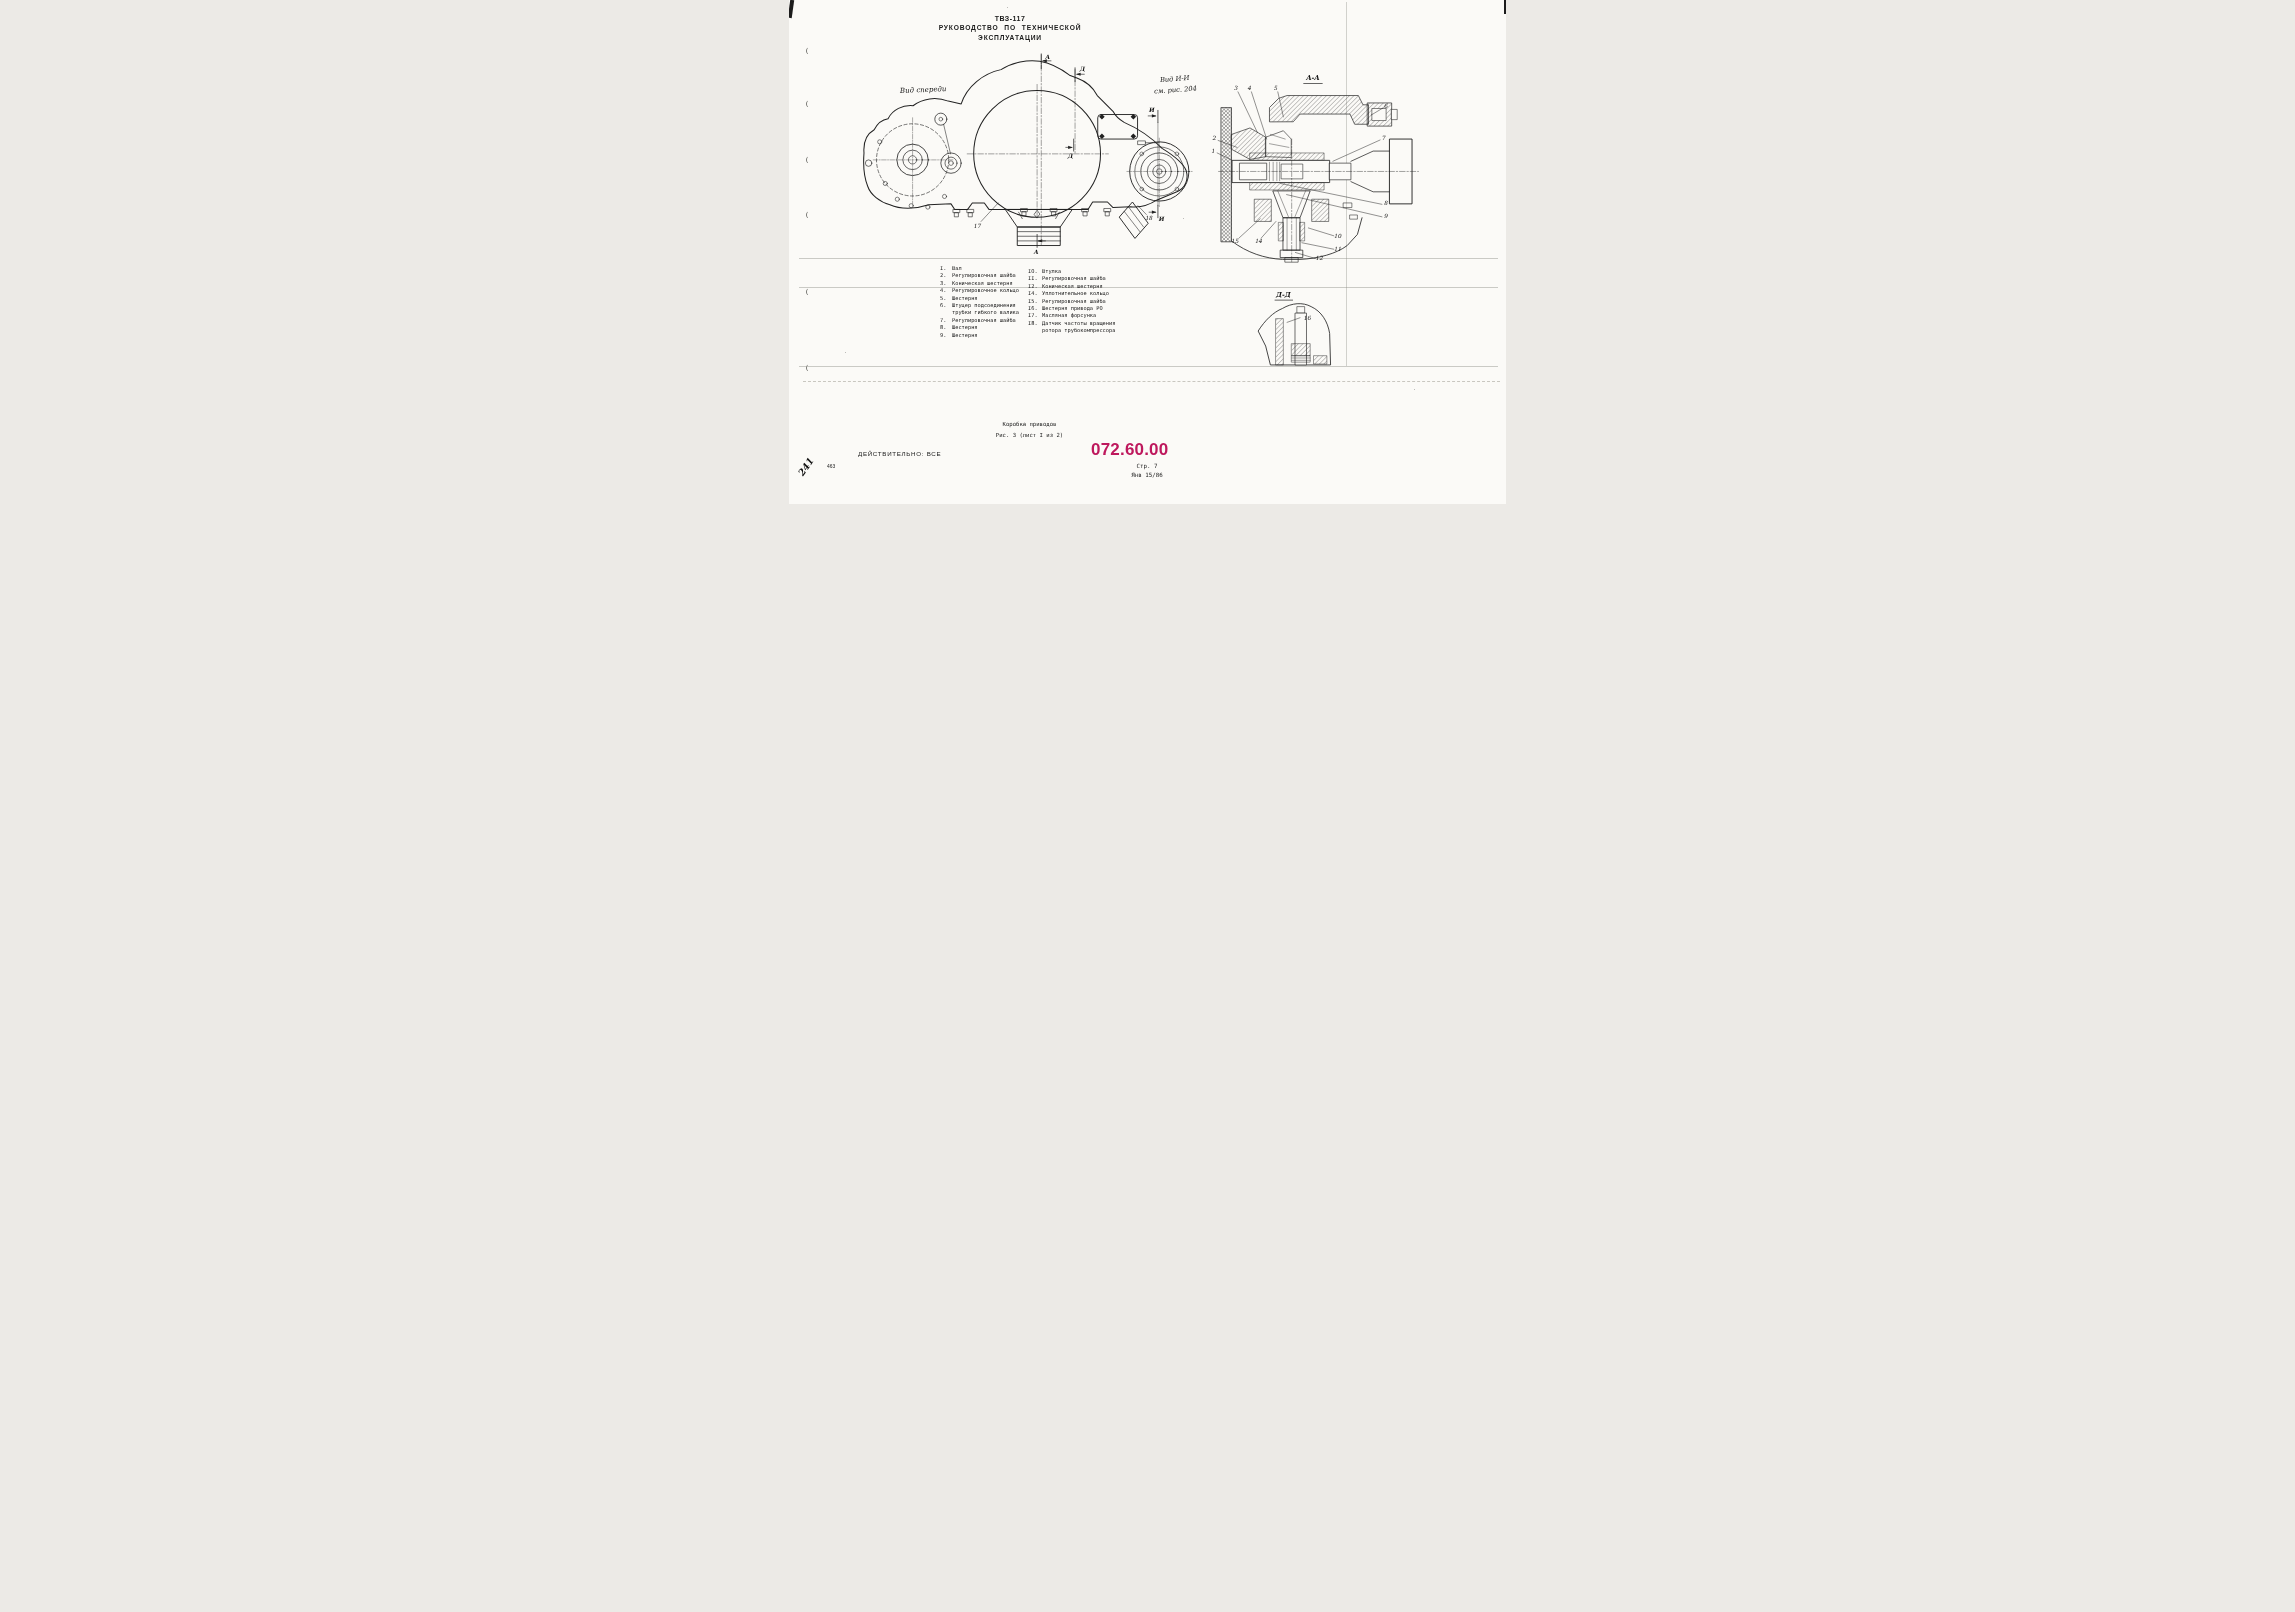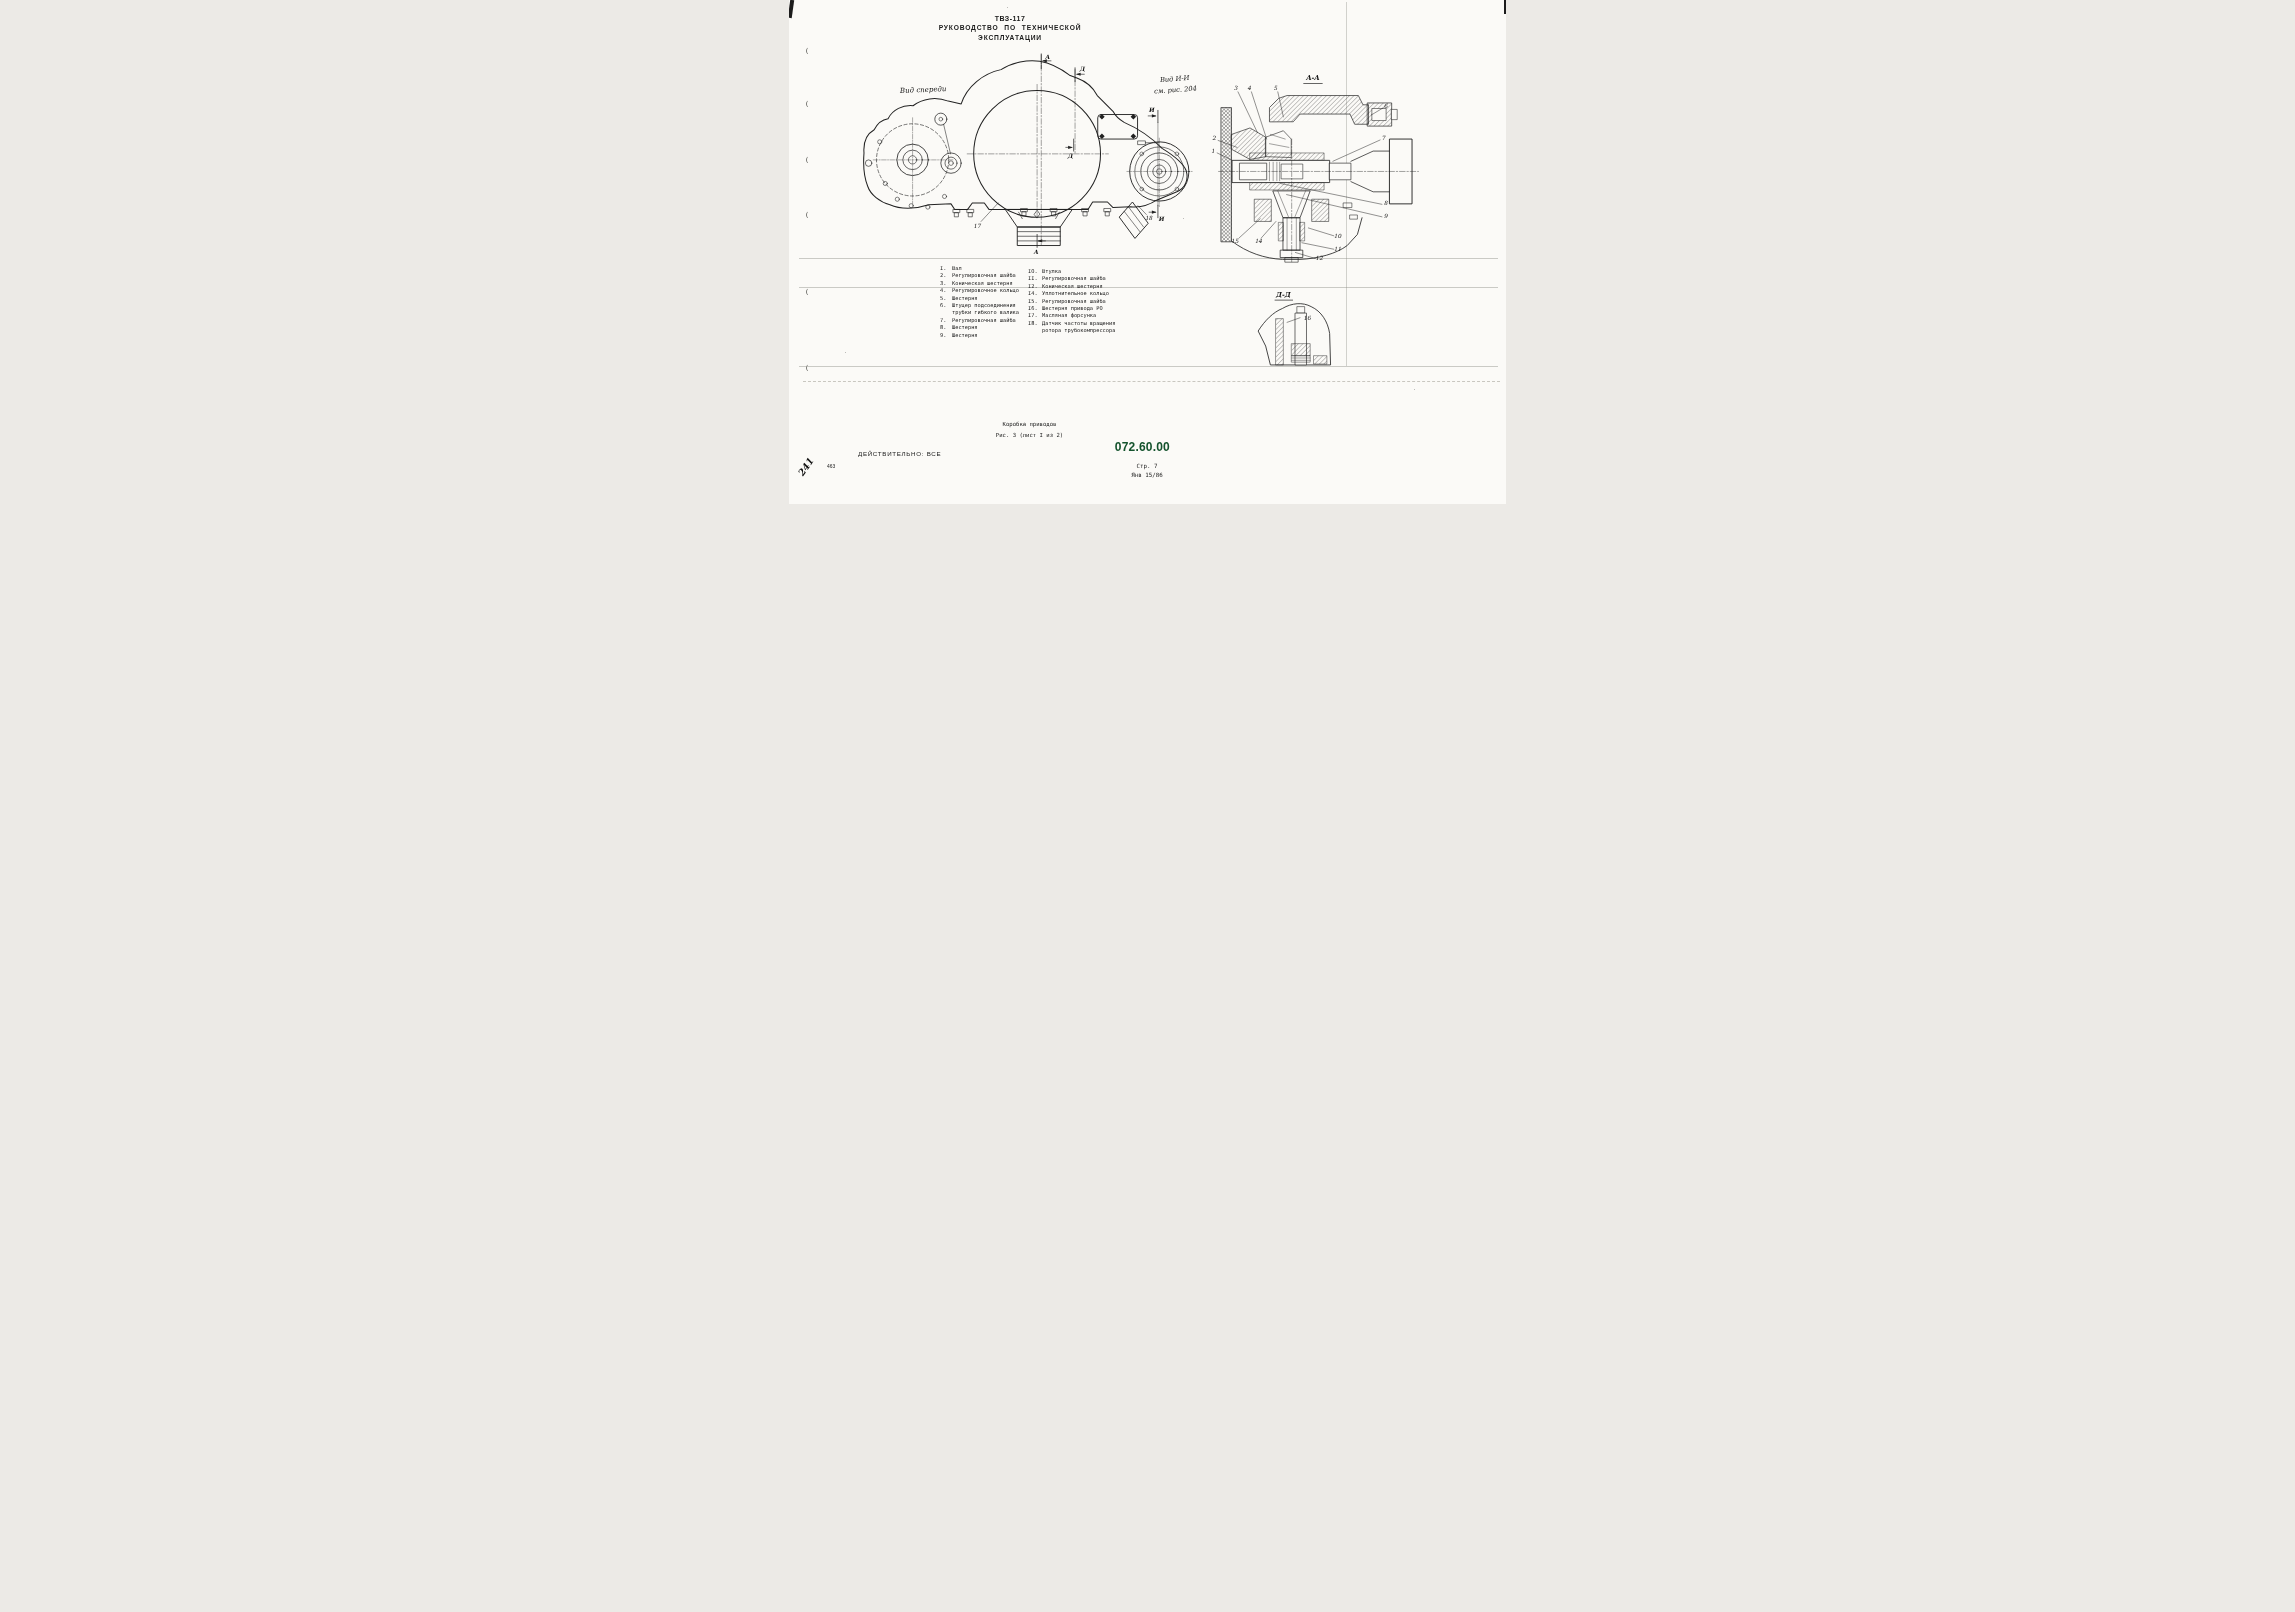--- a/index.html
+++ b/index.html
@@ -14,21 +14,21 @@
   .hw{font-family:"DejaVu Serif",serif;font-style:italic;font-size:7px;color:#141414;}
   
   .parts{font-size:5.3px;line-height:7.4px;}
   .part-row{display:flex;align-items:flex-start;}
   .part-num{flex:0 0 14px;}
   .part-num.narrow{flex:0 0 12px;}
   .part-label{white-space:pre-line;}
   
   .caption{left:199px;top:419px;width:83px;text-align:center;font-size:5.6px;line-height:11px;}
   .validity{left:69px;top:450px;font-family:"Liberation Sans",sans-serif;font-size:6.2px;letter-spacing:0.7px;color:#222;}
-  .docnum{left:302px;top:440px;width:79px;text-align:right;font-family:"Liberation Sans",sans-serif;font-weight:bold;font-size:12px;letter-spacing:0.2px;color:#14532d;}
+  .docnum{left:302px;top:440px;width:79px;text-align:left;font-family:"Liberation Sans",sans-serif;font-weight:bold;font-size:17px;letter-spacing:0.2px;color:#be185d;}
   .pageinfo{left:330px;top:462px;width:56px;text-align:center;font-size:5.8px;line-height:8.8px;}
   .stamp463{left:38px;top:464px;font-family:"Liberation Sans",sans-serif;font-size:4.9px;color:#222;}
   .hand241{left:7.4px;top:461px;font-family:"DejaVu Serif",serif;font-style:italic;font-weight:bold;font-size:9.3px;
            transform:rotate(-55deg);color:#101010;}
   
   .scanline{position:absolute;height:0.5px;background:#9a9a94;opacity:.5;}
   .scanline.dashed{background:none;border-top:0.5px dashed #b5b2aa;opacity:.7;height:0;}
   .vline{position:absolute;width:0.5px;background:#8f8d86;opacity:.38;}
   .margin-mark{position:absolute;left:16.7px;font-family:"DejaVu Serif",serif;font-size:7px;color:#4a4a46;}
   .corner-blob{position:absolute;background:#1c1c1c;}

